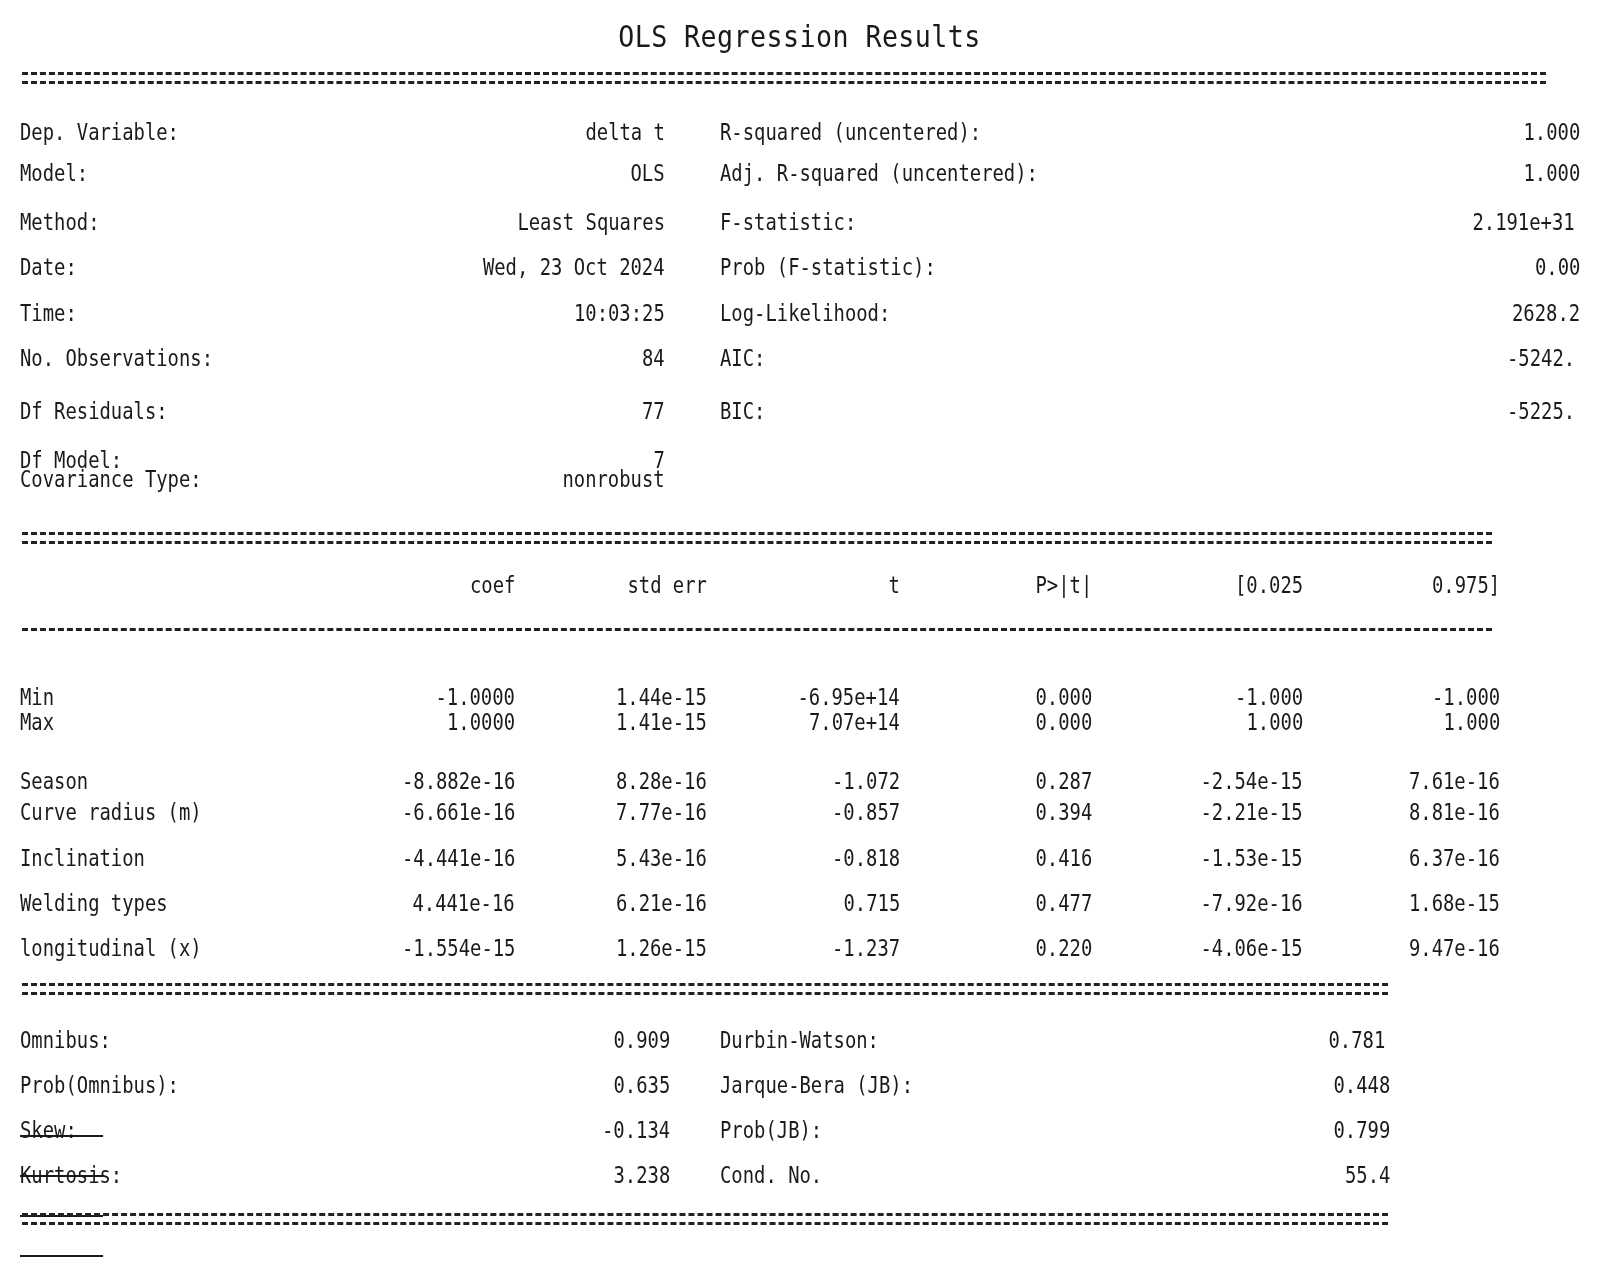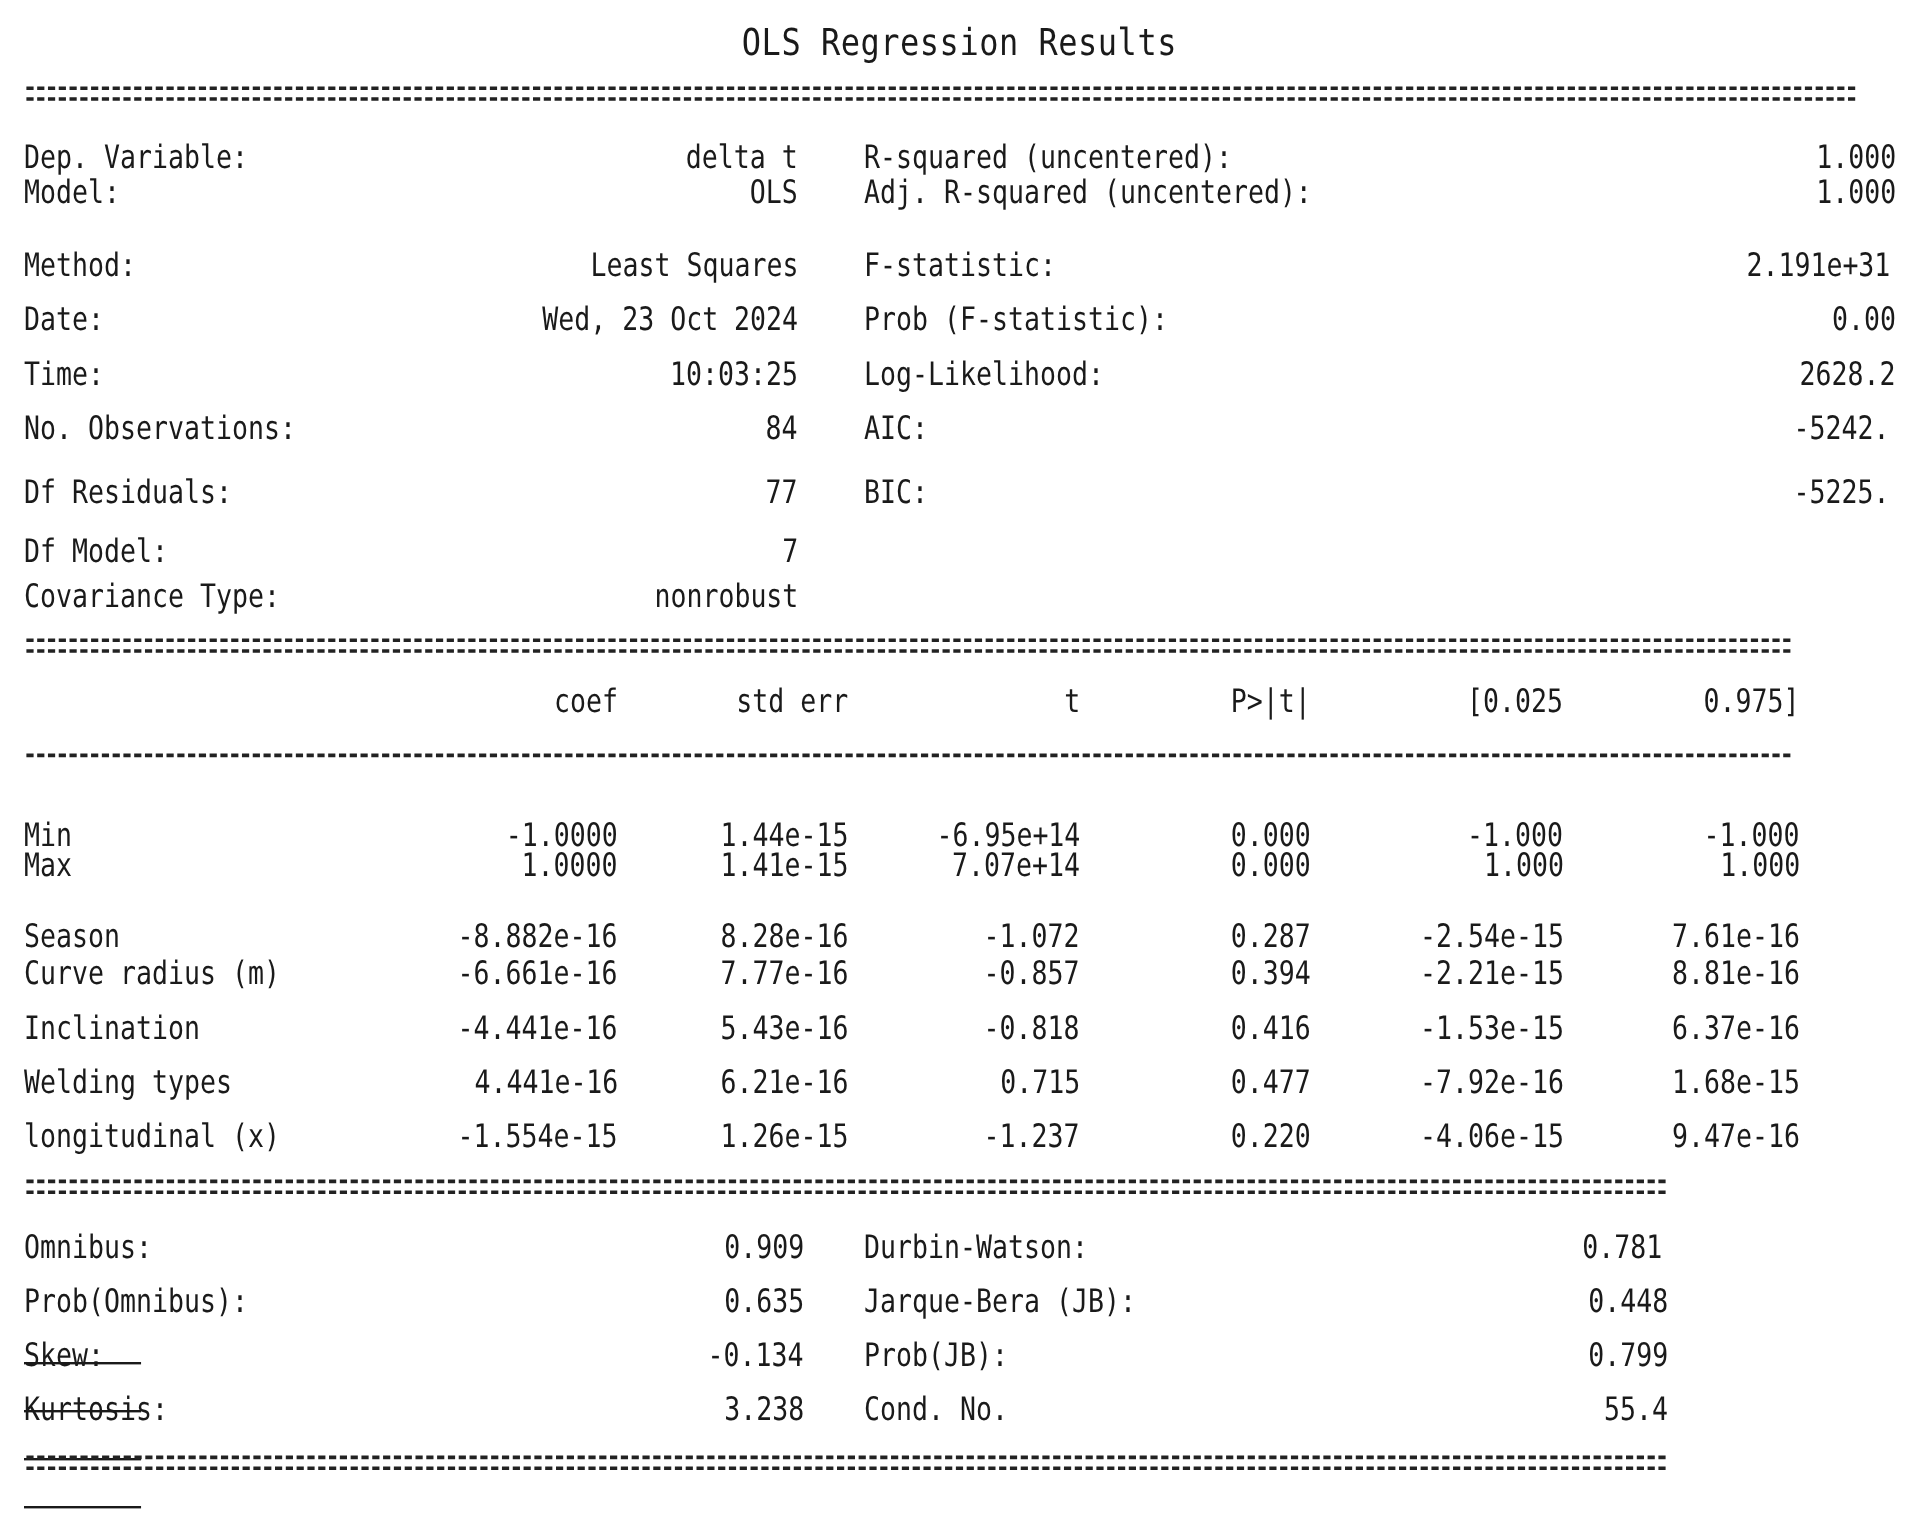--- a/index.html
+++ b/index.html
@@ -17,21 +17,21 @@
   .sep {
     position: absolute; left: 22px; height: 12px;
     border-top: 3px dashed #222; border-bottom: 3px dashed #222;
     box-sizing: border-box;
   }
   .sep-single {
     position: absolute; left: 22px; height: 0;
     border-top: 3px dashed #222;
   }
   .row {
-    position: absolute; left: 20px; height: 40px; font-size: 27px;
+    position: absolute; left: 20px; height: 40px; font-size: 23px;
     line-height: 40px; white-space: pre;
   }
   .cell { position: absolute; top: 0; white-space: pre; transform-origin: left center; }
   .narrow { transform: scaleX(0.82); }
   .narrow-r { transform: scaleX(0.82); transform-origin: right center; }
 </style>
 </head>
 <body>
 
 <div class="page">
@@ -40,21 +40,21 @@
 
   <div class="sep" style="top:72px; width:1524px;"></div>
 
   <div>
     <div class="row" style="top:112px; width:1560px;">
       <span class="cell narrow" style="left:0;">Dep. Variable:</span>
       <span class="cell narrow-r" style="right:915px;">delta t</span>
       <span class="cell narrow" style="left:700px;">R-squared (uncentered):</span>
       <span class="cell narrow-r" style="right:0;">1.000</span>
     </div>
-    <div class="row" style="top:141px; width:1560px;">
+    <div class="row" style="top:153px; width:1560px;">
       <span class="cell narrow" style="left:0;">Model:</span>
       <span class="cell narrow-r" style="right:915px;">OLS</span>
       <span class="cell narrow" style="left:700px;">Adj. R-squared (uncentered):</span>
       <span class="cell narrow-r" style="right:0;">1.000</span>
     </div>
     <div class="row" style="top:202px; width:1560px;">
       <span class="cell narrow" style="left:0;">Method:</span>
       <span class="cell narrow-r" style="right:915px;">Least Squares</span>
       <span class="cell narrow" style="left:700px;">F-statistic:</span>
       <span class="cell narrow-r" style="right:5px;">2.191e+31</span>
@@ -80,21 +80,21 @@
     <div class="row" style="top:391px; width:1560px;">
       <span class="cell narrow" style="left:0;">Df Residuals:</span>
       <span class="cell narrow-r" style="right:915px;">77</span>
       <span class="cell narrow" style="left:700px;">BIC:</span>
       <span class="cell narrow-r" style="right:5px;">-5225.</span>
     </div>
     <div class="row" style="top:428px; width:1560px;margin-top:12px;">
       <span class="cell narrow" style="left:0;">Df Model:</span>
       <span class="cell narrow-r" style="right:915px;">7</span>
     </div>
-    <div class="row" style="top:478px; width:1560px;">
+    <div class="row" style="top:459px; width:1560px;">
       <span class="cell narrow" style="left:0;">Covariance Type:</span>
       <span class="cell narrow-r" style="right:915px;">nonrobust</span>
     </div>
   </div>
 
   <div class="sep" style="top:532px; width:1470px;"></div>
 
   <div>
     <div class="row" style="top:565px; width:1480px;">
       <span class="cell narrow-r" style="right:985px;">coef</span>

